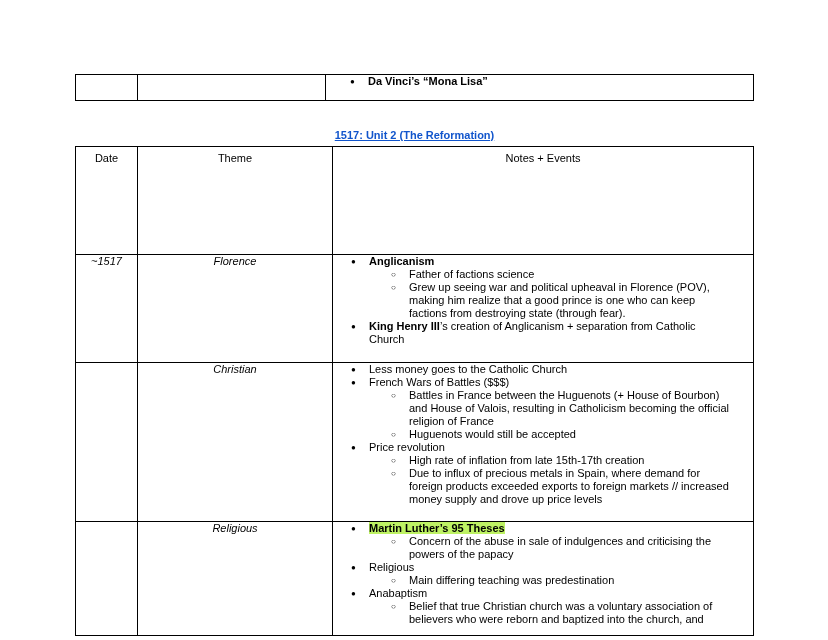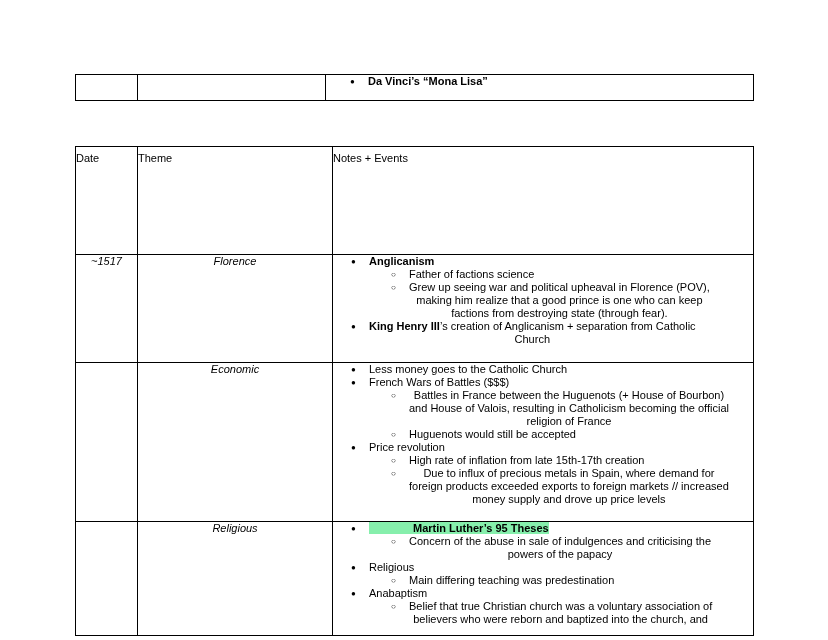--- a/index.html
+++ b/index.html
@@ -23,44 +23,44 @@
     overflow:hidden;
   }
   .top-table{top:74px;}
   .top-table tr{height:26px;}
   .main-table{top:146px;}
   .main-table tr.header-row{height:24px;}
   .main-table tbody tr:nth-child(1){height:108px;}
   .main-table tbody tr:nth-child(2){height:159px;}
   .main-table tbody tr:nth-child(3){height:114px;}
   .cell-date,.cell-theme{text-align:center;padding-top:6px;line-height:13px;font-style:italic;}
-  .header-row td{text-align:left;vertical-align:top;padding-top:5px;line-height:13px;}
+  .header-row td{text-align:center;vertical-align:top;padding-top:5px;line-height:13px;}
   .cell-notes{padding:6px 4px 0 0;}
   .heading-wrap{
     position:absolute;left:75px;top:128px;width:679px;
     text-align:center;line-height:14px;
   }
   .heading-link{
     color:#1155cc;
     font-weight:700;
     text-decoration:underline;
     cursor:pointer;
   }
   .note{display:flex;align-items:flex-start;line-height:13px;}
   .note .marker{
     flex:0 0 18px;width:18px;
     font-size:8px;line-height:13px;
     text-align:left;
   }
   .lvl1{padding-left:18px;font-weight:400;}
   .lvl2{padding-left:58px;}
   .top-table .lvl1{padding-left:24px;}
-  .txt{white-space:pre-wrap;text-align:center;}
+  .txt{white-space:pre-wrap;}
   .b{font-weight:700;}
-  .hl{background:#86efac;padding-left:44px;}
+  .hl{background:#bef264;}
 </style>
 </head>
 <body>
 
 <div class="page">
 
   <table class="doc-table top-table">
     <colgroup>
         <col style="width:62px">
         <col style="width:188px">
@@ -75,20 +75,23 @@
               <div class="note lvl1">
                 <span class="marker">●</span>
                 <span class="txt"><span class="b">Da Vinci’s “Mona Lisa”</span></span>
               </div>
             </div>
       </td>
     </tr>
   </tbody>
     </table>
 
+  <div class="heading-wrap">
+    <span class="heading-link">1517: Unit 2 (The Reformation)</span>
+  </div>
 
   <table class="doc-table main-table">
     <colgroup>
         <col style="width:62px">
         <col style="width:195px">
         <col style="width:421px">
       </colgroup>
     <tbody>
         <tr class="header-row">
       <td>Date</td>
@@ -119,21 +122,21 @@
               <div class="note lvl1">
                 <span class="marker">●</span>
                 <span class="txt"><span class="b">King Henry III</span><span>’s creation of Anglicanism + separation from Catholic
 Church</span></span>
               </div>
             </div>
           </td>
         </tr>
         <tr>
           <td class="cell-date"></td>
-          <td class="cell-theme">Economic</td>
+          <td class="cell-theme">Christian</td>
           <td class="cell-notes">
             <div>
               <div class="note lvl1">
                 <span class="marker">●</span>
                 <span class="txt"><span>Less money goes to the Catholic Church</span></span>
               </div>
               <div class="note lvl1">
                 <span class="marker">●</span>
                 <span class="txt"><span>French Wars of Battles ($$$)</span></span>
               </div>

